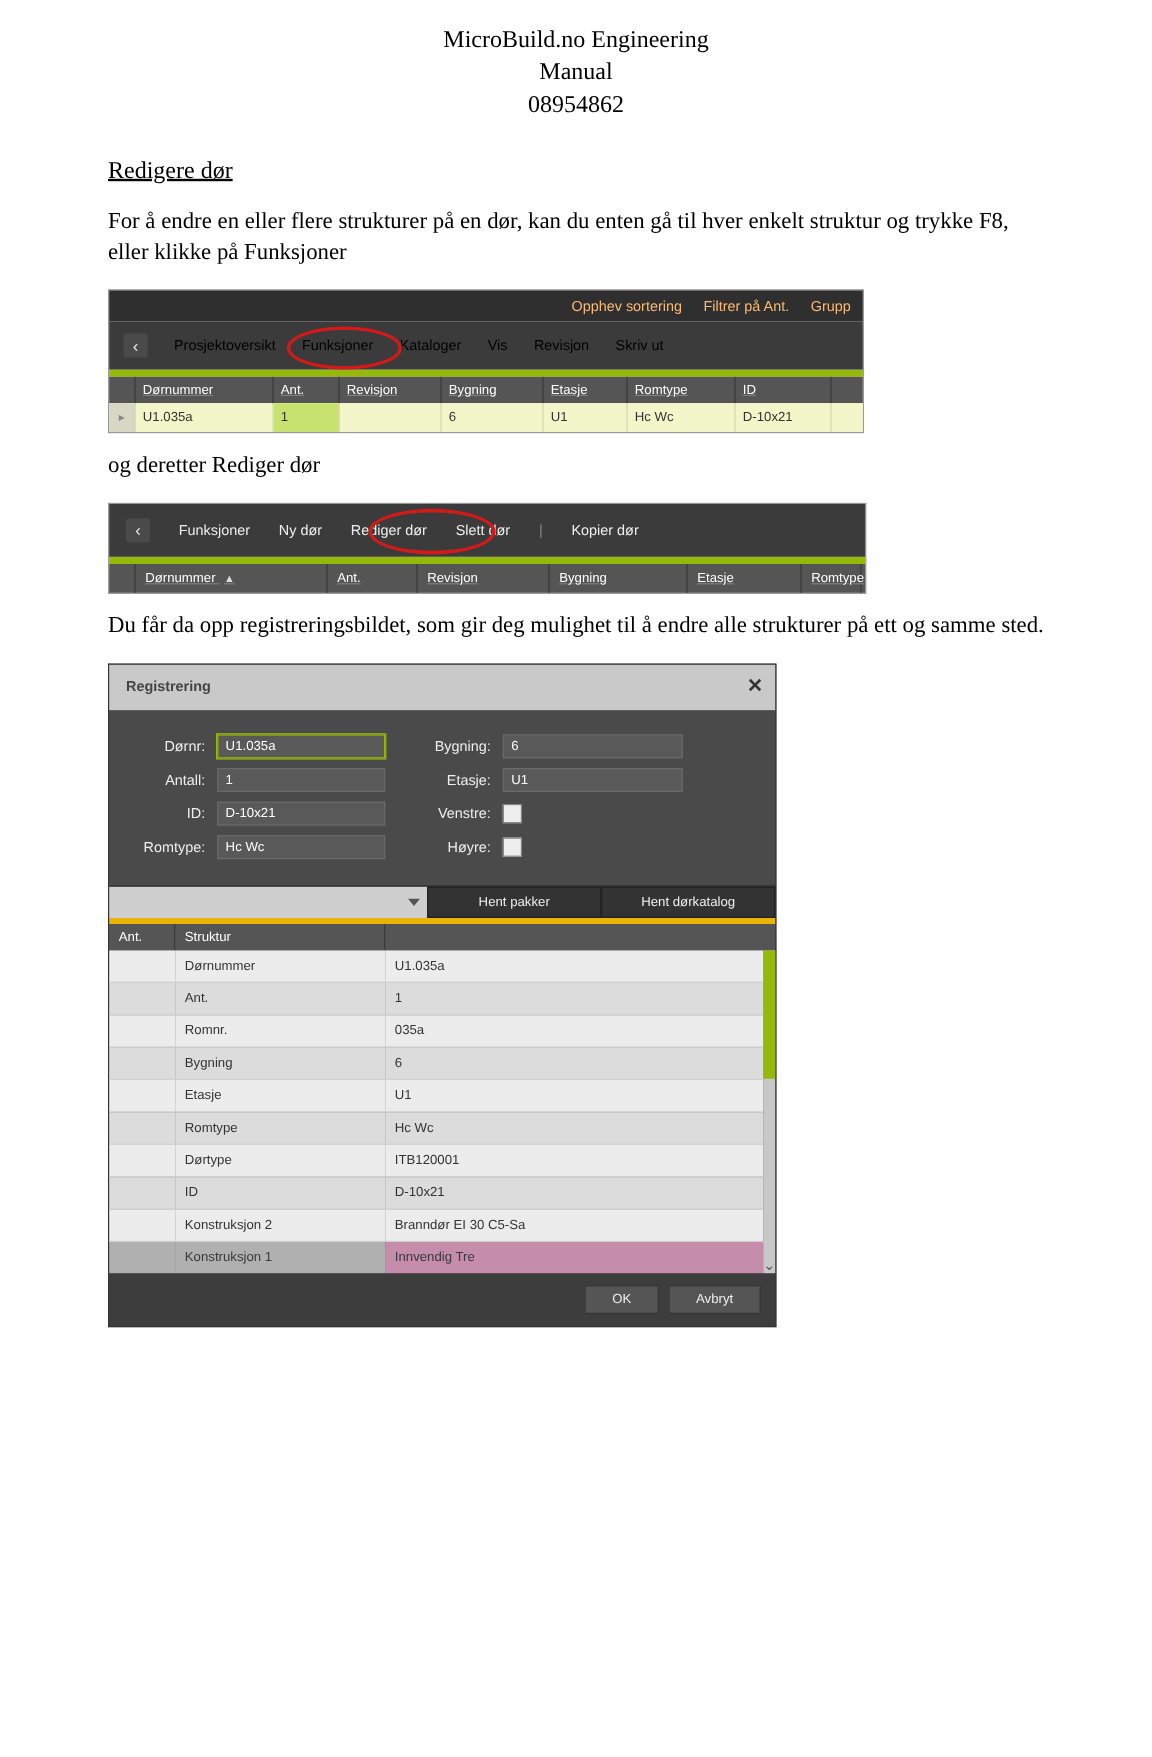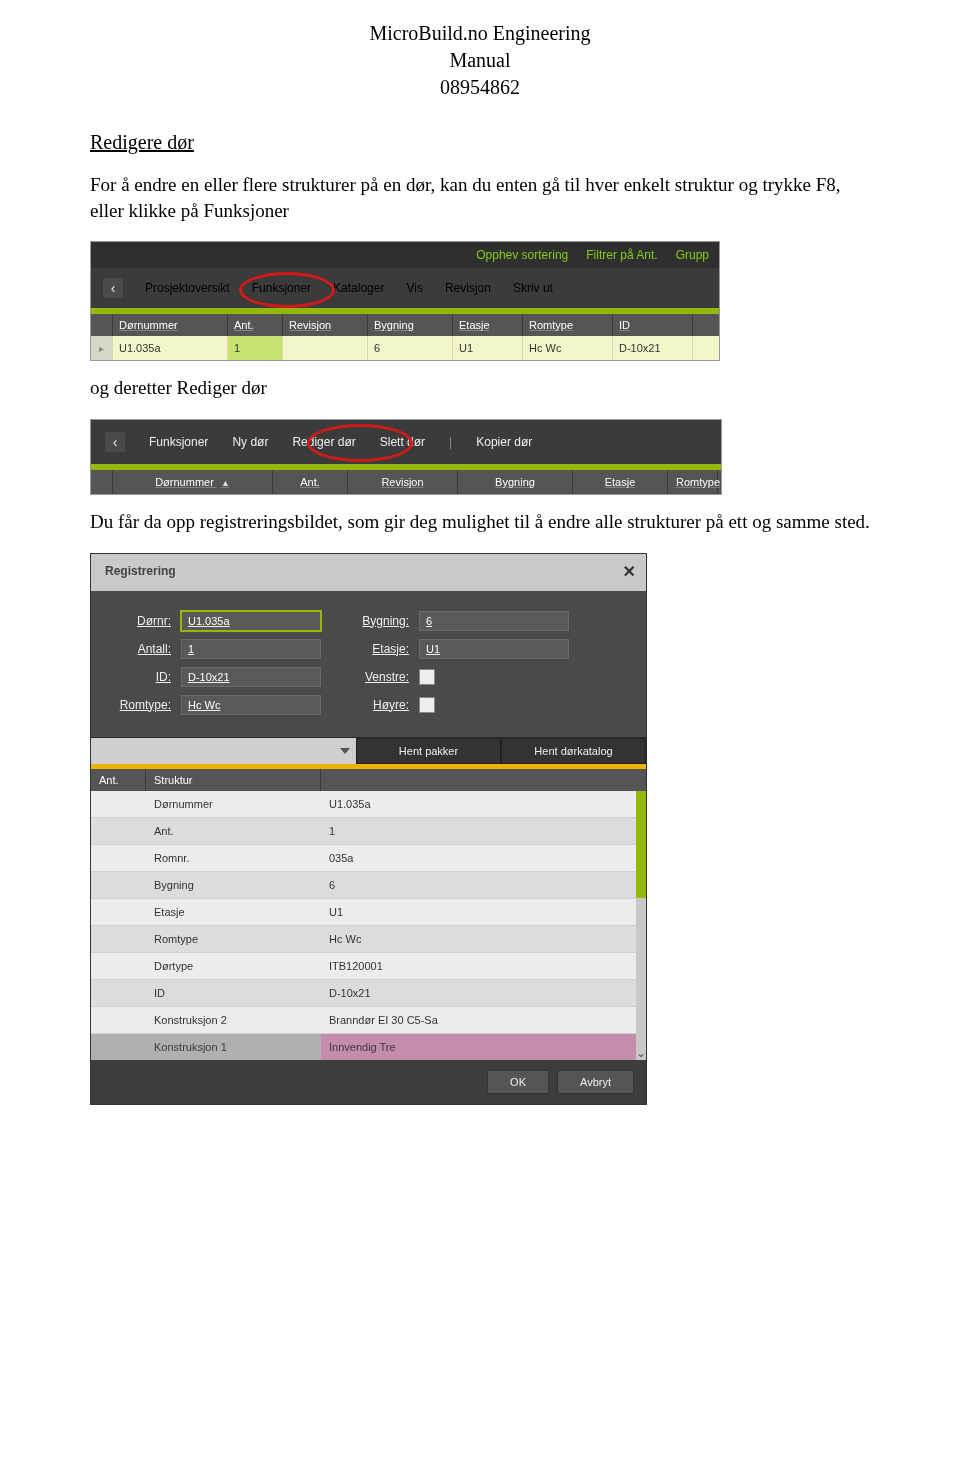--- a/index.html
+++ b/index.html
@@ -41,21 +41,21 @@
   .shot1 {
     width: 628px;
     border: 1px solid #999;
   }
   .shot1 .topbar {
     display: flex;
     justify-content: flex-end;
     gap: 18px;
     padding: 6px 10px;
     background: #2f2f2f;
-    color: #84cc16;
+    color: #fdba74;
   }
   .shot1 .topbar span { white-space: nowrap; }
   .shot1 .menubar {
     position: relative;
     display: flex;
     align-items: center;
     gap: 22px;
     padding: 10px 12px;
     background: #3b3b3b;
   }
@@ -111,21 +111,20 @@
     display: flex; align-items:center; justify-content:center;
     background:#4a4a4a; border-radius:2px;
     color:#eee; font-size:14px;
   }
   .shot2 .sep { color:#888; }
   .shot2 .greenbar { height:6px; background:#95b90b; }
   .shot2 .headers {
     display: grid;
     grid-template-columns: 22px 160px 75px 110px 115px 95px 50px;
     background:#555;
-    text-align:center;
   }
   .shot2 .headers .hcell {
     padding:6px 8px;
     font-size:11px;
     color:#fff;
     border-right:1px solid #3a3a3a;
     text-decoration: underline;
     text-decoration-color: rgba(255,255,255,.25);
   }
   .shot2 .headers .hcell .sorticon { font-size:9px; margin-left:4px; color:#ddd;}
@@ -150,21 +149,20 @@
   }
   .shot3 .form-area {
     padding: 20px 20px 14px 20px;
     background:#4a4a4a;
     color:#eee;
   }
   .shot3 .form-row {
     display:flex;
     gap:30px;
     margin-bottom:8px;
-    text-decoration:underline;
   }
   .shot3 .form-col { display:flex; align-items:center; gap:10px; }
   .shot3 .form-col label { width:60px; text-align:right; font-size:12px; color:#eee;}
   .shot3 .form-col.right label { width:58px; }
   .shot3 input[type=text] {
     background:#595959;
     border:1px solid #6a6a6a;
     color:#fff;
     padding:3px 6px;
     width:140px;

